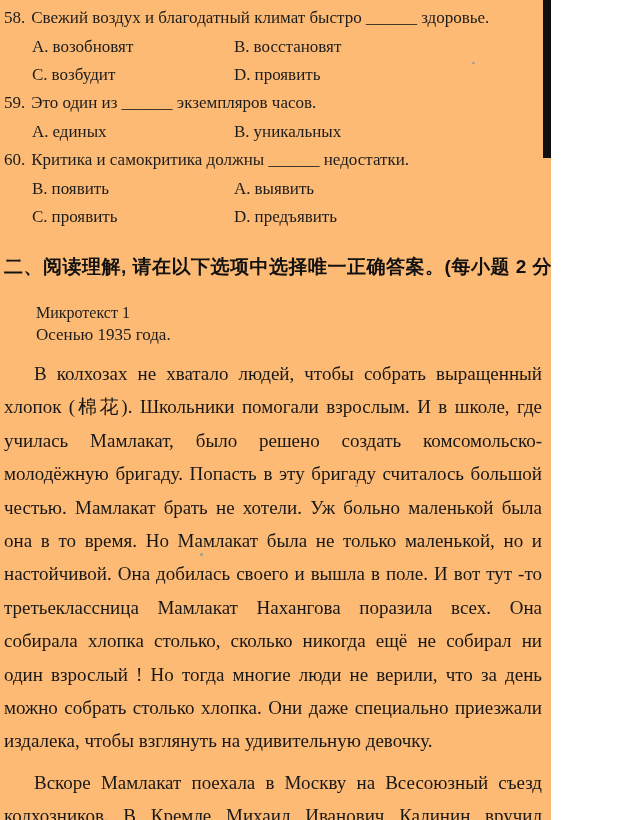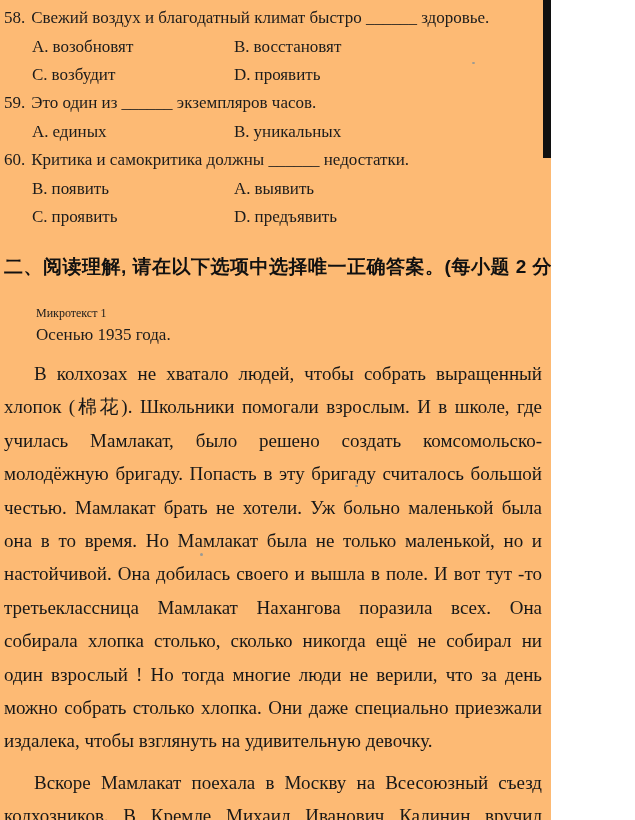--- a/index.html
+++ b/index.html
@@ -44,21 +44,21 @@
     line-height: 24px;
     letter-spacing: 0.5px;
     white-space: nowrap;
     font-family: "Liberation Sans", sans-serif;
     color: #111;
   }
   
   .subtitle {
     margin-top: 23px;
     padding-left: 32px;
-    font-size: 12px;
+    font-size: 16px;
     line-height: 22px;
   }
   .date-line {
     padding-left: 32px;
     font-size: 17px;
     line-height: 22px;
   }
   .passage {
     margin: 8px 0 0 0;
     font-size: 19px;

